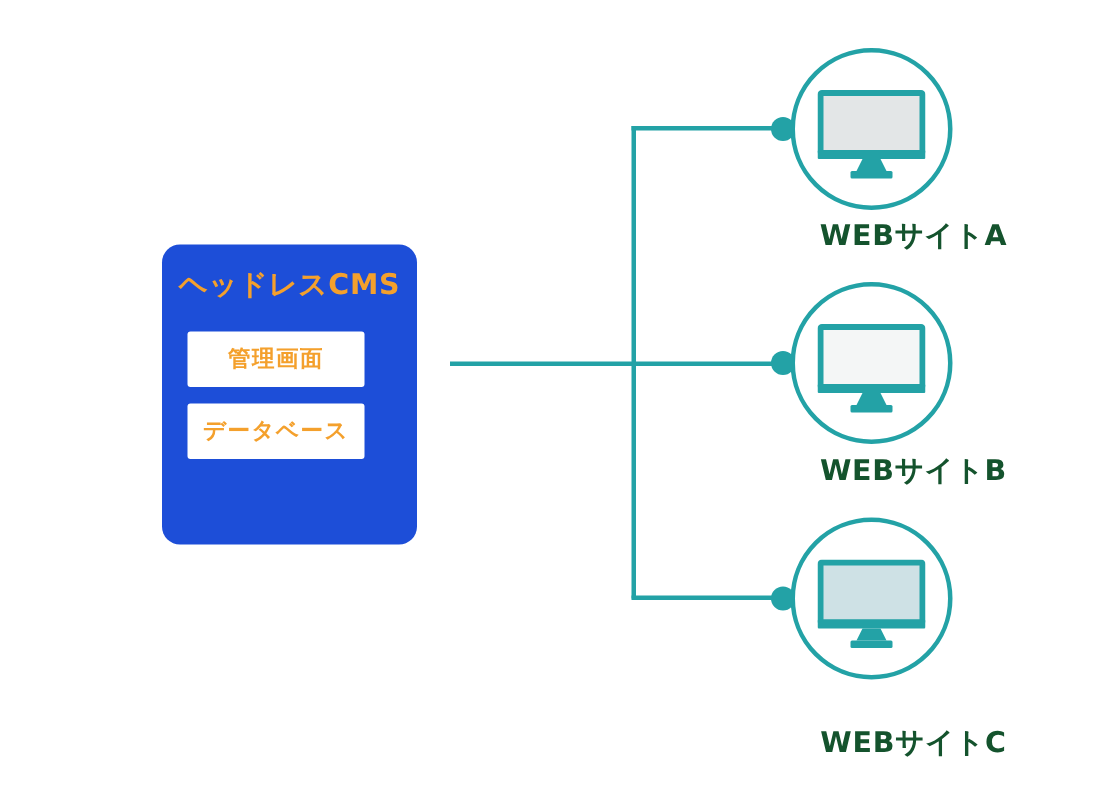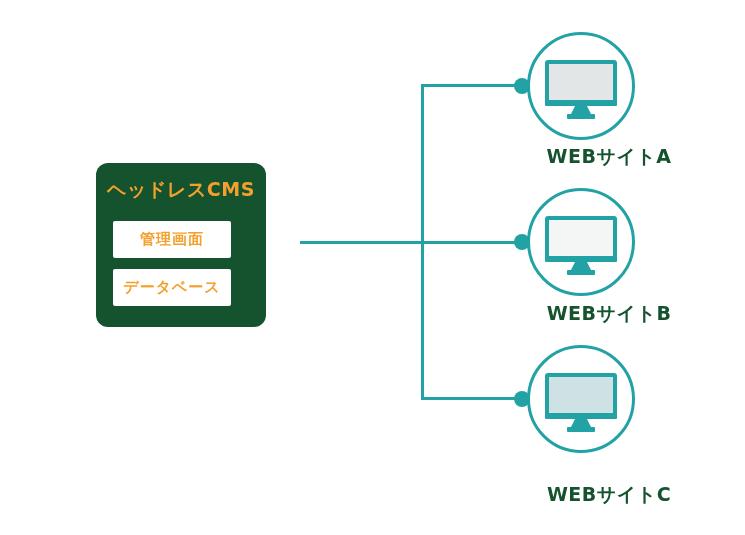--- a/index.html
+++ b/index.html
@@ -12,25 +12,25 @@
     position: relative;
     width: 745px;
     height: 535px;
     background: #ffffff;
     overflow: hidden;
   }
 
   
   .cms-box {
     position: absolute;
-    left: 96px;
+    left: 108px;
     top: 163px;
     width: 170px;
-    height: 164px;
-    background: #14532d;
+    height: 200px;
+    background: #1d4ed8;
     border-radius: 12px;
   }
   .cms-title {
     position: absolute;
     left: 0;
     top: 14px;
     width: 100%;
     text-align: center;
     color: #f4a02c;
     font-size: 19px;

